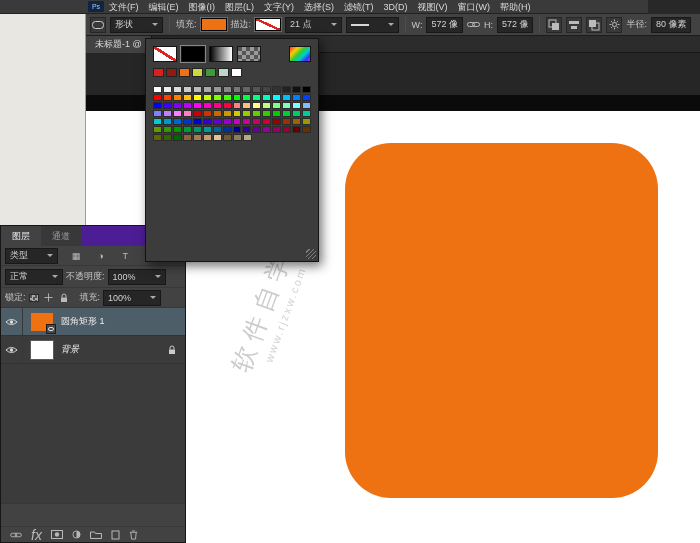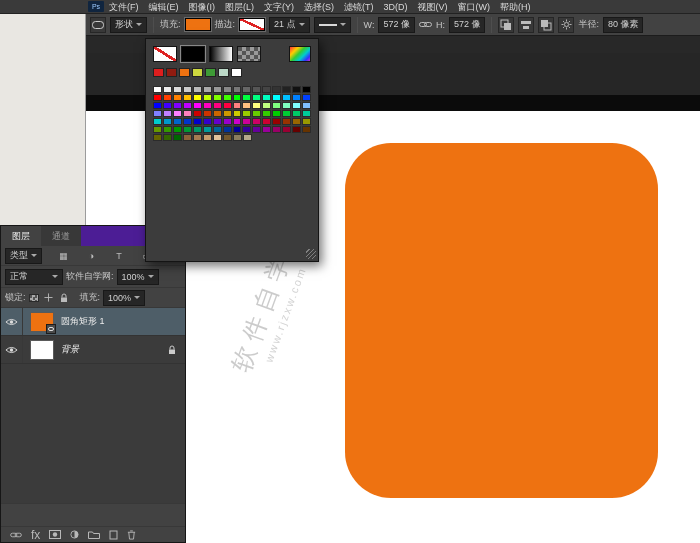--- a/index.html
+++ b/index.html
@@ -2,36 +2,36 @@
 <html><head>
 <meta charset="utf-8">
 <style>
   * { margin:0; padding:0; box-sizing:border-box; }
   html,body { width:700px; height:543px; overflow:hidden; background:#282828;
     font-family:"Liberation Sans","DejaVu Sans",sans-serif; }
   #app { position:relative; width:700px; height:543px; background:#282828;
     font-size:9px; color:#ccc; overflow:hidden; }
 
   
-  .menubar { position:absolute; left:0; top:0; width:700px; height:14px;
+  .menubar { position:absolute; left:0; top:0; width:648px; height:14px;
     background:#3a3a3a; border-bottom:1px solid #222; display:flex; align-items:center; z-index:30; }
   .ps-logo { margin-left:88px; width:16px; height:11px; background:#10253f; color:#9ecbff;
     font-size:7px; display:flex; align-items:center; justify-content:center; border-radius:1px; }
   .menu-item { padding:0 5px; color:#d8d8d8; font-size:9px; line-height:14px; white-space:nowrap; cursor:default; }
 
   
   .desk { position:absolute; left:0; top:14px; width:86px; height:211px; background:#e9e7e2;
     border-right:1px solid #9c9c9c; z-index:8; }
 
   
   .optionsbar { position:absolute; left:86px; top:14px; width:614px; height:22px;
     background:#424242; border-bottom:1px solid #1c1c1c; display:flex; align-items:center;
     gap:4px; padding:0 4px; z-index:25; white-space:nowrap; }
   .obox { background:#262626; border:1px solid #181818; height:16px; display:inline-flex;
-    align-items:center; padding:0 4px; gap:3px; color:#d0d0d0; }
+    align-items:center; padding:0 4px; gap:19px; color:#d0d0d0; }
   .caret { width:0; height:0; border-left:3px solid transparent; border-right:3px solid transparent;
     border-top:3px solid #aaa; display:inline-block; }
   .vsep { width:1px; height:16px; background:#2c2c2c; border-right:1px solid #4e4e4e; margin:0 2px; }
   .olabel { color:#c6c6c6; }
   .swatch { width:26px; height:13px; border:1px solid #000; box-shadow:0 0 0 1px #6a6a6a; position:relative; }
   .swatch.none-style { background:#fff; }
   .swatch.none-style::after { content:""; position:absolute; inset:0;
     background:linear-gradient(to top right, transparent 44%, #d22 44%, #d22 56%, transparent 56%); }
   .linepill { width:18px; height:2px; background:#d8d8d8; display:inline-block; }
   .iconbtn { width:16px; height:16px; display:inline-flex; align-items:center; justify-content:center;
@@ -97,21 +97,21 @@
   .eye-cell { width:22px; height:100%; border-right:1px solid #383838; display:flex; align-items:center; justify-content:center; }
   .thumb { width:24px; height:20px; margin:0 7px; border:1px solid #5a5a5a; position:relative; background:#fff; }
   .thumb .badge { position:absolute; right:-3px; bottom:-3px; width:10px; height:10px; background:#4a4a4a;
     border:1px solid #1c1c1c; display:flex; align-items:center; justify-content:center; }
   .badge-inner { width:6px; height:4px; border:1px solid #ddd; border-radius:2px; }
   .layer-name { color:#ececec; font-size:9px; }
   .layer-name.bg { font-style:italic; }
   .lock-right { margin-left:auto; margin-right:9px; }
   .lp-bottom { position:absolute; left:0; right:0; bottom:0; height:16px; background:#424242;
     border-top:1px solid #383838; display:flex; align-items:center; gap:9px; padding:0 9px; }
-  .fx-label { color:#b8b8b8; font-size:12px; }
+  .fx-label { color:#b8b8b8; font-style:italic; font-size:14px; }
   svg { display:block; }
 </style>
 </head>
 <body>
 
 <div id="app">
 
   <div class="menubar">
     <span class="ps-logo">Ps</span>
     <span class="menu-item">文件(F)</span>
@@ -198,20 +198,25 @@
           <line x1="2.2" y1="9.8" x2="3.8" y2="8.2"></line>
           <line x1="8.2" y1="3.8" x2="9.8" y2="2.2"></line>
         </svg>
     </span>
     <span class="olabel">半径:</span>
     <span class="obox">
       <span>80 像素</span>
     </span>
   </div>
 
+  <div class="tabbar">
+    <span class="doc-tab">
+      <span>未标题-1 @</span>
+    </span>
+  </div>
 
   <div class="canvas-area">
     <div class="paste-band"></div>
     <div class="canvas-white"></div>
     <div class="shape-rect" style="background: rgb(238, 114, 17);"></div>
     <div class="watermark">
       <div class="wm1">软件自学网</div>
       <div class="wm2">www.rjzxw.com</div>
     </div>
   </div>
@@ -373,21 +378,21 @@
       <span class="lp-icon">◑</span>
       <span class="lp-icon">T</span>
       <span class="lp-icon">▭</span>
       <span class="lp-icon">⊡</span>
     </div>
     <div class="lp-row lp-blend">
       <span class="obox" style="width:58px">
         <span>正常</span>
         <span class="caret" style="margin-left:auto"></span>
       </span>
-      <span class="olabel">软件自学网:</span>
+      <span class="olabel">不透明度:</span>
       <span class="obox">
         <span>100%</span>
         <span class="caret"></span>
       </span>
     </div>
     <div class="lp-row lp-lock">
       <span class="olabel">锁定:</span>
       <span class="checker8"></span>
       <span class="lp-icon">
         <svg width="9" height="9" viewBox="0 0 10 10" stroke="#bbb">

